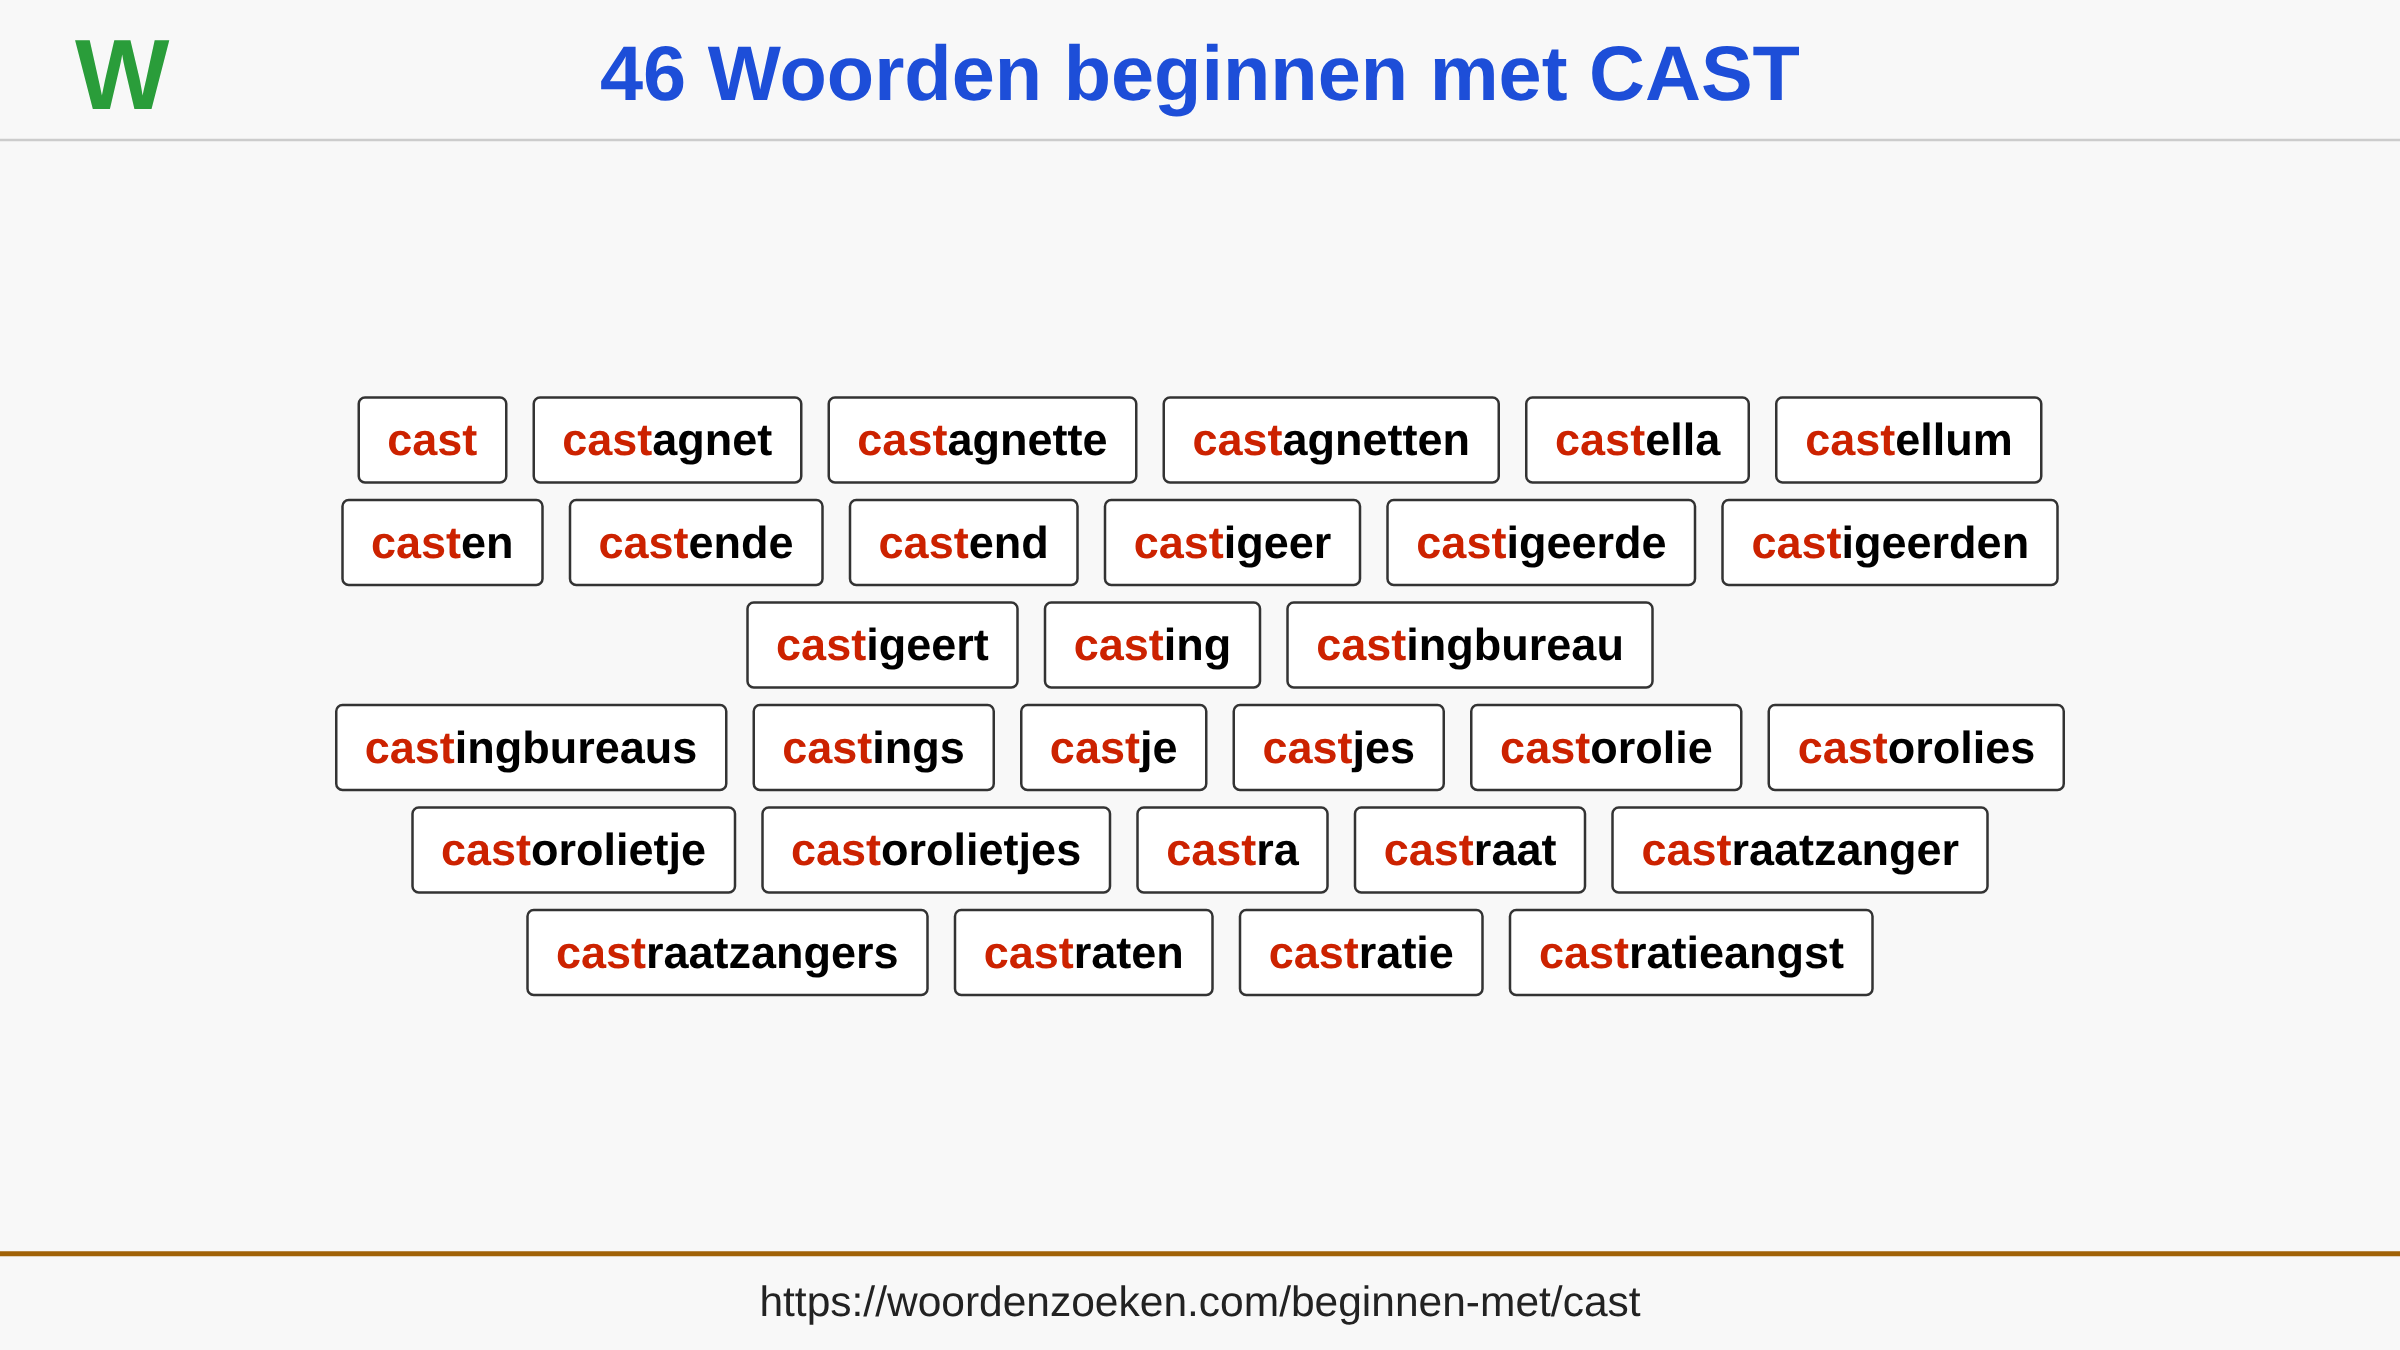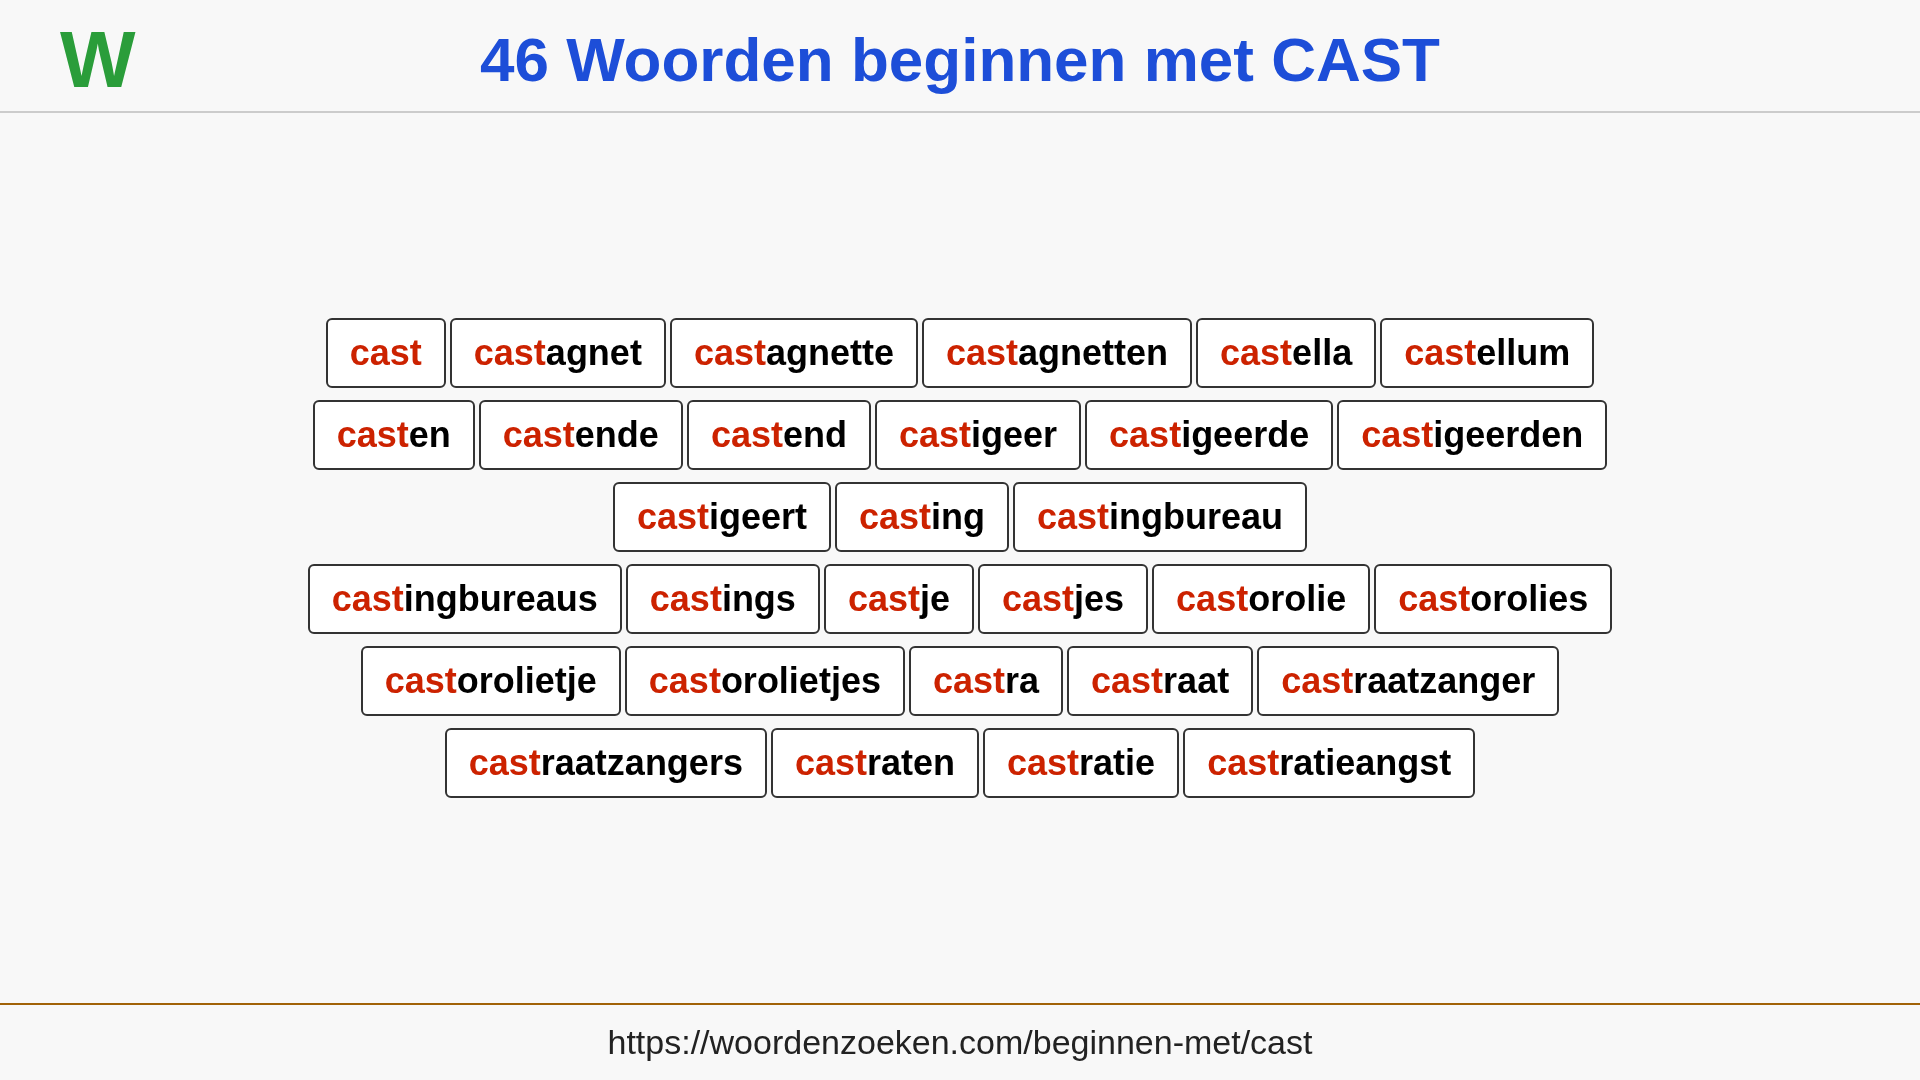--- a/index.html
+++ b/index.html
@@ -45,21 +45,21 @@
       flex-direction: column;
       align-items: center;
       justify-content: center;
       gap: 12px;
       padding: 20px 40px;
     }
 
     .word-row {
       display: flex;
       flex-direction: row;
-      gap: 4px;
+      gap: 20px;
       justify-content: center;
     }
 
     .word-box {
       border: 2.5px solid #333;
       border-radius: 6px;
       padding: 12px 22px;
       font-size: 36px;
       font-weight: 700;
       white-space: nowrap;
@@ -68,21 +68,21 @@
 
     .word-box .cast-prefix {
       color: #cc2200;
     }
 
     .word-box .word-suffix {
       color: #000000;
     }
 
     .footer {
-      border-top: 2px solid #a16207;
+      border-top: 4px solid #a16207;
       padding: 18px;
       text-align: center;
       font-size: 34px;
       color: #222;
       background: #f8f8f8;
     }
   </style>
 </head>
 <body>
 

